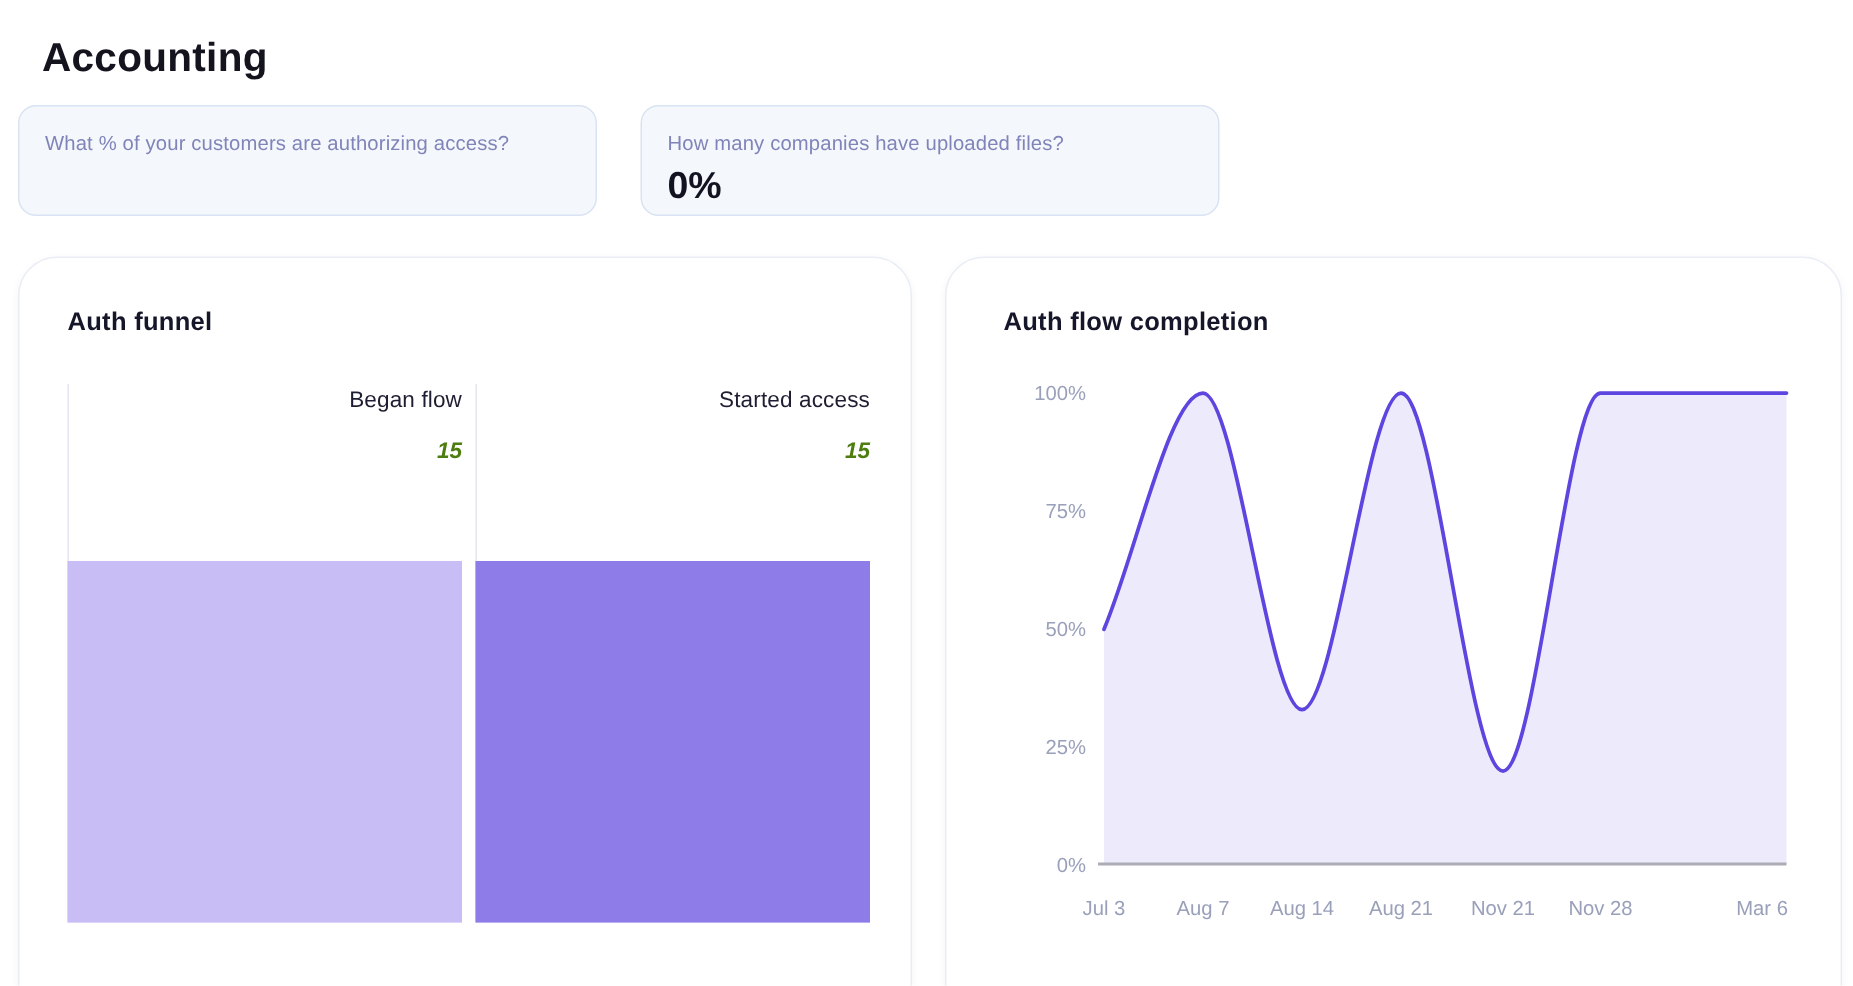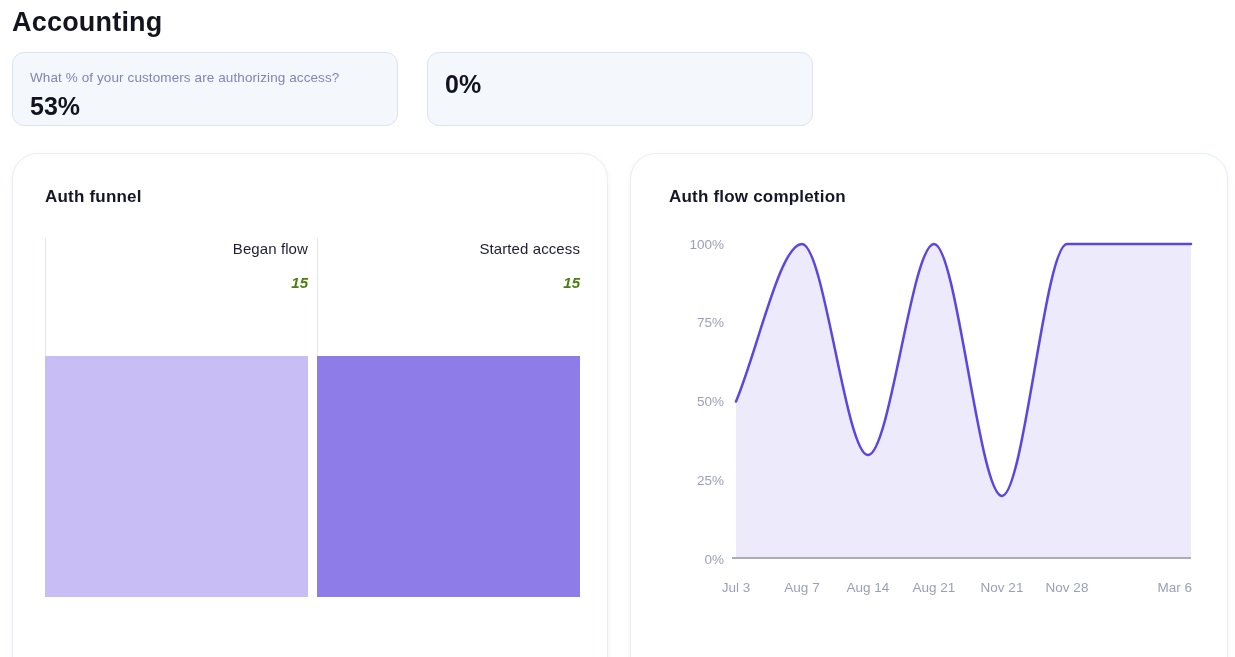--- a/index.html
+++ b/index.html
@@ -3,21 +3,21 @@
 <meta charset="utf-8">
 <style>
   html,body{margin:0;padding:0;background:#ffffff;}
   body{
     width:1235px;height:657px;overflow:hidden;box-sizing:border-box;
     padding:6px 0 0 12px;
     font-family:"Liberation Sans","DejaVu Sans",sans-serif;
     color:#15151e;
   }
   .page-title{
-    margin:0;font-size:27px;font-weight:800;letter-spacing:.2px;color:#14141f;
+    margin:16px;font-size:27px;font-weight:800;letter-spacing:.2px;color:#14141f;
     line-height:32px;
   }
   
   .cards-row{display:flex;gap:29px;margin-top:14px;}
   .stat-card{
     width:386px;height:74px;box-sizing:border-box;
     background:#f4f8fc;border:1px solid #dae3f3;border-radius:12px;
     padding:17px 16px 0 17px;
   }
   .stat-question{font-size:13.5px;font-weight:500;color:#8184b8;margin:0 0 7px 0;letter-spacing:.1px;}
@@ -48,23 +48,23 @@
   .flow-chart text{font-family:"Liberation Sans","DejaVu Sans",sans-serif;font-size:13.5px;fill:#9aa0ba;}
 </style>
 </head>
 <body>
 
 <h1 class="page-title">Accounting</h1>
 
 <div class="cards-row">
   <div class="stat-card">
     <div class="stat-question">What % of your customers are authorizing access?</div>
-    <div class="stat-value">53%</div>
   </div>
   <div class="stat-card">
+    <div class="stat-question">How many companies have uploaded files?</div>
     <div class="stat-value">0%</div>
   </div>
 </div>
 
 <div class="panels-row">
 
   <div class="panel panel-funnel">
     <div class="panel-title">Auth funnel</div>
     <div class="funnel-row">
       <div class="fcol">

